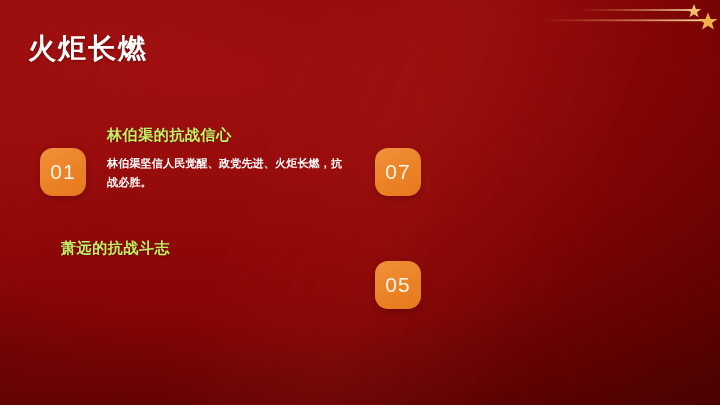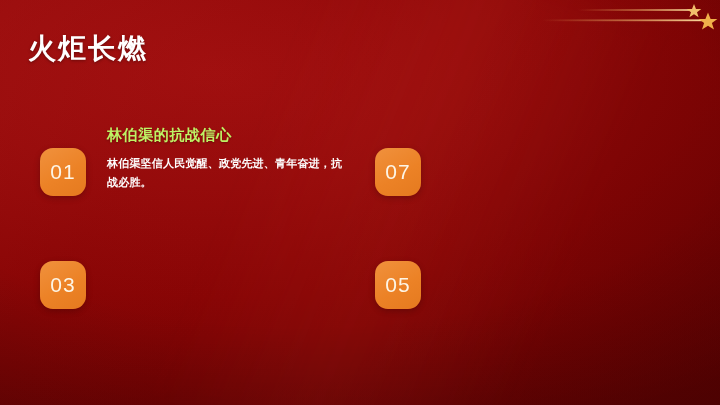--- a/index.html
+++ b/index.html
@@ -163,33 +163,33 @@
   </div>
 
   <div class="title">火炬长燃</div>
 
   <div class="grid">
 
     <div class="item">
       <div class="badge">01</div>
       <div class="texts">
         <div class="item-title">林伯渠的抗战信心</div>
-        <div class="item-desc">林伯渠坚信人民觉醒、政党先进、青年奋进，抗战必胜。</div>
+        <div class="item-desc">林伯渠坚信人民觉醒、政党先进、火炬长燃，抗战必胜。</div>
       </div>
     </div>
 
     <div class="item">
       <div class="badge">07</div>
       <div class="texts">
       </div>
     </div>
 
     <div class="item">
-      <div class="badge">03</div>
       <div class="texts">
+        <div class="item-title">萧远的抗战斗志</div>
       </div>
     </div>
 
     <div class="item">
       <div class="badge">05</div>
     </div>
 
   </div>
 </div>
 

